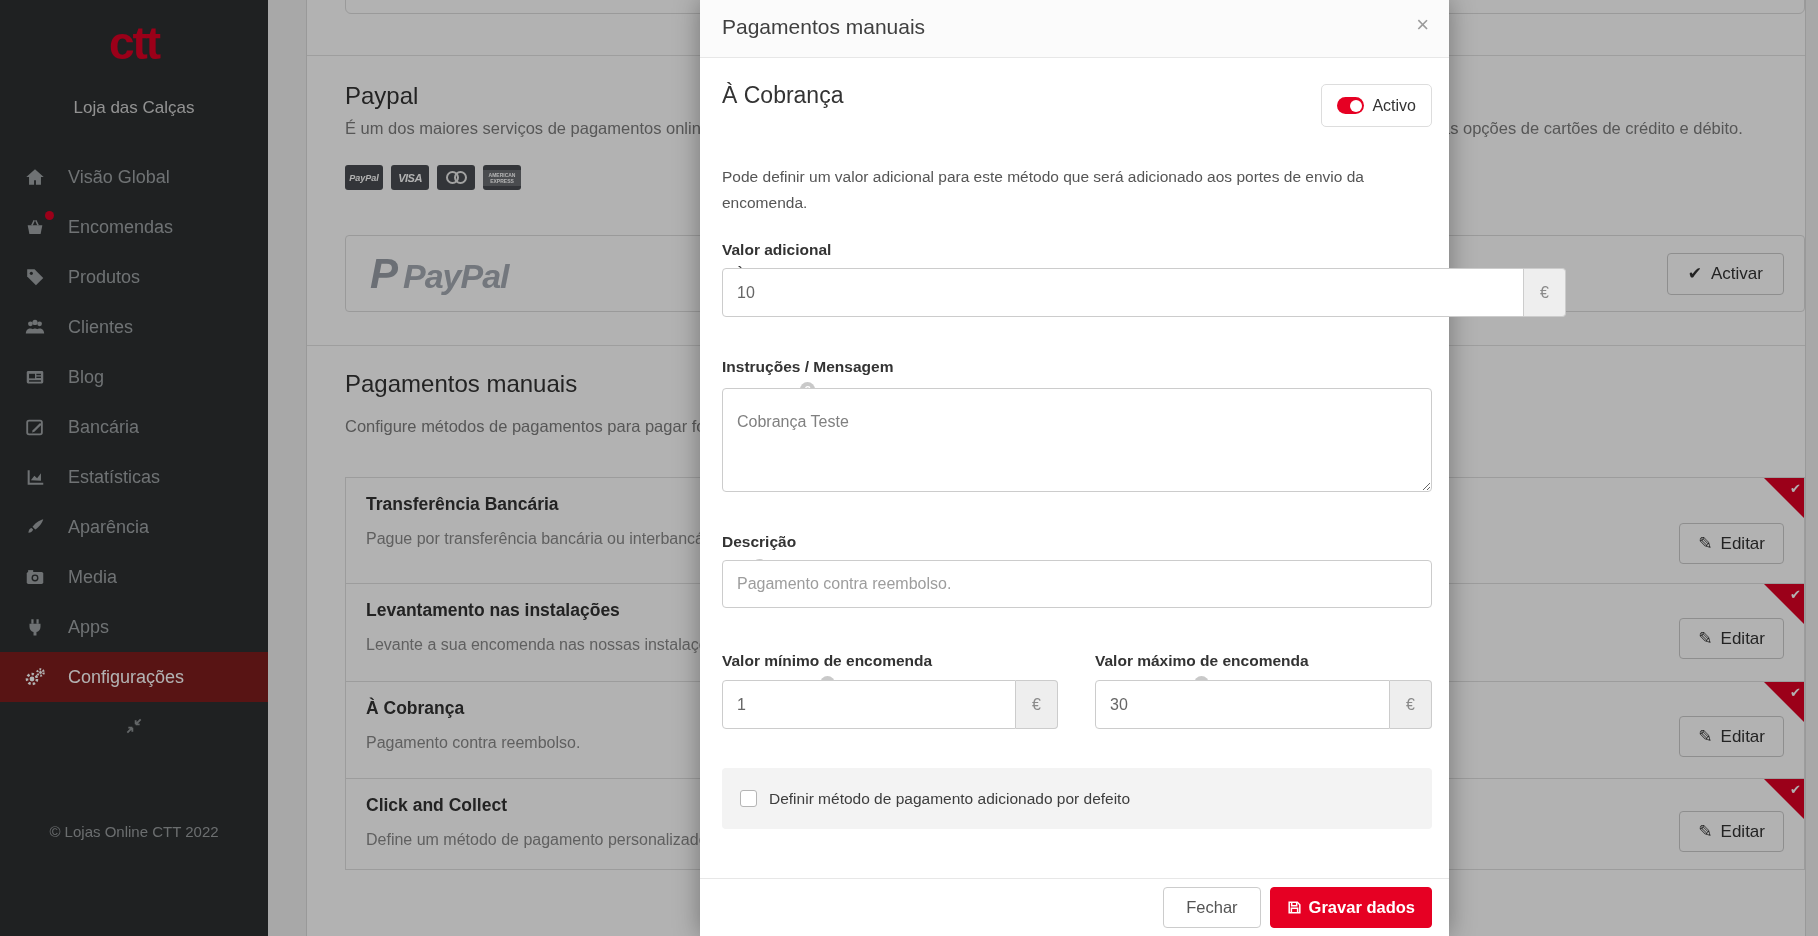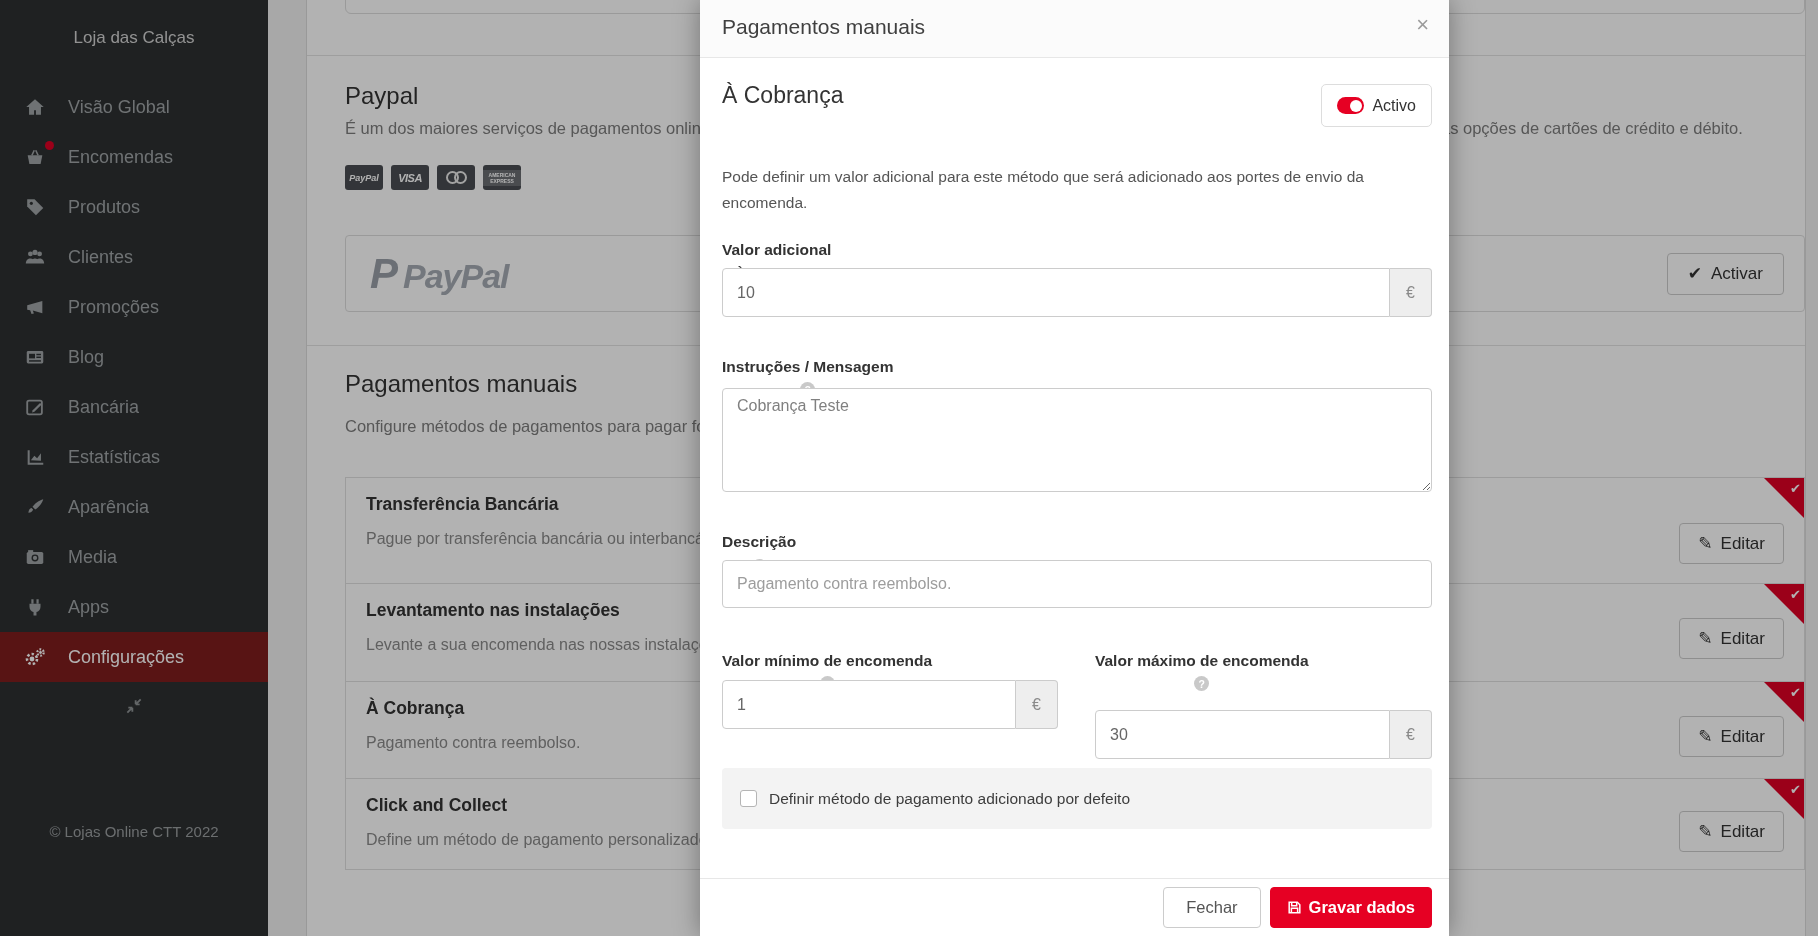--- a/index.html
+++ b/index.html
@@ -72,36 +72,37 @@
 
   .f-label { position:absolute; left:22px; font-size:15.5px; font-weight:bold; color:#333; display:flex; align-items:center; gap:6px;flex-direction:column; }
   .f-label .it { font-style:italic; }
   .q { width:15px; height:15px; border-radius:50%; background:#c9c9c9; color:#fff; font-size:10.5px; font-weight:bold; display:inline-flex; align-items:center; justify-content:center; cursor:pointer; }
 
   .igroup { position:absolute; display:flex; }
   .igroup input { flex:1; height:49px; border:1px solid #ccc; border-radius:4px 0 0 4px; padding:0 14px; font-size:16px; color:#666; font-family:inherit; outline:none; min-width:0; }
   .iaddon { width:42px; background:#eee; border:1px solid #ccc; border-left:none; border-radius:0 4px 4px 0; display:flex; align-items:center; justify-content:center; color:#8a8a8a; font-size:16px; }
   .single { position:absolute; height:48px; border:1px solid #ccc; border-radius:4px; padding:0 14px; font-size:16px; font-family:inherit; outline:none; }
   .single.muted { color:#9d9d9d; }
-  textarea.area { position:absolute; left:22px; top:388px; width:710px; height:104px; border:1px solid #ccc; border-radius:4px; padding:8px 14px; font-size:16px; color:#808080; font-family:inherit; outline:none; resize:vertical; }
+  textarea.area { position:absolute; left:22px; top:388px; width:710px; height:104px; border:1px solid #ccc; border-radius:4px; padding:24px 14px; font-size:16px; color:#808080; font-family:inherit; outline:none; resize:vertical; }
 
   .cb-panel { position:absolute; left:22px; top:768px; width:710px; height:61px; background:#f3f3f3; border-radius:4px; display:flex; align-items:center; padding:0 18px; gap:12px; }
   .cb { width:17px; height:17px; background:#fff; border:1px solid #b5b5b5; border-radius:3px; cursor:pointer; }
   .cb-label { font-size:15.5px; color:#3d3d3d; }
 
   .m-footer { position:absolute; left:0; right:0; top:878px; height:58px; border-top:1px solid #e7e7e7; background:#fff; display:flex; align-items:center; justify-content:flex-end; gap:9px; padding-right:17px; }
   .btn-close { height:41px; padding:0 22px; background:#fff; border:1px solid #ccc; border-radius:4px; font-size:16.5px; color:#555; cursor:pointer; font-family:inherit; }
   .btn-save { height:41px; padding:0 16px; background:#e60023; border:1px solid #e60023; border-radius:4px; font-size:16.5px; font-weight:bold; color:#fff; display:flex; align-items:center; gap:7px; cursor:pointer; font-family:inherit; }
 </style>
 </head>
 <body>
 
 <div class="app">
 
   <aside class="sidebar">
+    <div class="logo">ctt</div>
     <div class="store-name">Loja das Calças</div>
     <nav class="nav">
 
       <div class="s-item">
         <span class="s-icon">
           <svg width="22" height="22" viewBox="0 0 24 24" fill="currentColor">
               <path d="M12 3.5L2.5 12h3v8.5h5.5v-5h2v5h5.5V12h3z"></path>
             </svg>
         </span>
         <span class="s-label">Visão Global</span>
@@ -133,28 +134,20 @@
           <svg width="24" height="22" viewBox="0 0 24 24" fill="currentColor">
               <circle cx="7" cy="8.5" r="2.6"></circle>
               <circle cx="17" cy="8.5" r="2.6"></circle>
               <circle cx="12" cy="7" r="2.8"></circle>
               <path d="M2 19c0-3.2 2.3-5.4 5-5.4 1.2 0 2.3.4 3.1 1.1C11 13.6 11.9 13 13 13h-2c1.1 0 2 .6 2.9 1.7.8-.7 1.9-1.1 3.1-1.1 2.7 0 5 2.2 5 5.4zM7.5 18.5c.4-2.8 2.2-5 4.5-5s4.1 2.2 4.5 5z"></path>
             </svg>
         </span>
         <span class="s-label">Clientes</span>
       </div>
 
-      <div class="s-item">
-        <span class="s-icon">
-          <svg width="22" height="22" viewBox="0 0 24 24" fill="currentColor">
-              <path d="M3.5 10v5l3.2.5 1.5 4.2 2.6-.7-1.2-3.2 10.4 3V5.5z"></path>
-            </svg>
-        </span>
-        <span class="s-label">Promoções</span>
-      </div>
 
       <div class="s-item">
         <span class="s-icon">
           <svg width="22" height="22" viewBox="0 0 24 24" fill="currentColor">
               <rect x="3" y="5.5" width="18" height="13.5" rx="1.5"></rect>
               <rect x="5.5" y="8.5" width="6.5" height="5" fill="#2d3032"></rect>
               <rect x="13.5" y="8.5" width="5" height="1.6" fill="#2d3032"></rect>
               <rect x="13.5" y="11.5" width="5" height="1.6" fill="#2d3032"></rect>
               <rect x="5.5" y="15.5" width="13" height="1.6" fill="#2d3032"></rect>
             </svg>
@@ -349,21 +342,21 @@
         </span>
       <span>Activo</span>
     </button>
 
     <p class="m-intro">Pode definir um valor adicional para este método que será adicionado aos portes de envio da encomenda.</p>
 
     <div class="f-label" style="top:241px;">
       <span>Valor adicional </span>
         <span class="it">À Cobrança</span>
     </div>
-    <div class="igroup" style="left:22px; top:268px; width:710px;">
+    <div class="igroup" style="left:22px; top:268px; width:844px;">
       <input type="text" value="10" style="">
       <span class="iaddon">€</span>
     </div>
 
     <div class="f-label" style="top:358px;">
       <span>Instruções / Mensagem</span>
       <span class="q">?</span>
     </div>
     <textarea class="area" style="">Cobrança Teste</textarea>
 
@@ -378,21 +371,21 @@
       <span class="q">?</span>
     </div>
     <div class="f-label" style="left:395px; top:652px;">
       <span>Valor máximo de encomenda</span>
       <span class="q">?</span>
     </div>
     <div class="igroup" style="left:22px; top:680px; width:336px;">
       <input type="text" value="1" style="">
       <span class="iaddon">€</span>
     </div>
-    <div class="igroup" style="left:395px; top:680px; width:337px;margin-top:30px;">
+    <div class="igroup" style="left:395px; top:680px; width:337px;">
       <input type="text" value="30" style="">
       <span class="iaddon">€</span>
     </div>
 
     <div class="cb-panel">
       <span class="cb"></span>
       <span class="cb-label">Definir método de pagamento adicionado por defeito</span>
     </div>
 
     <div class="m-footer">

